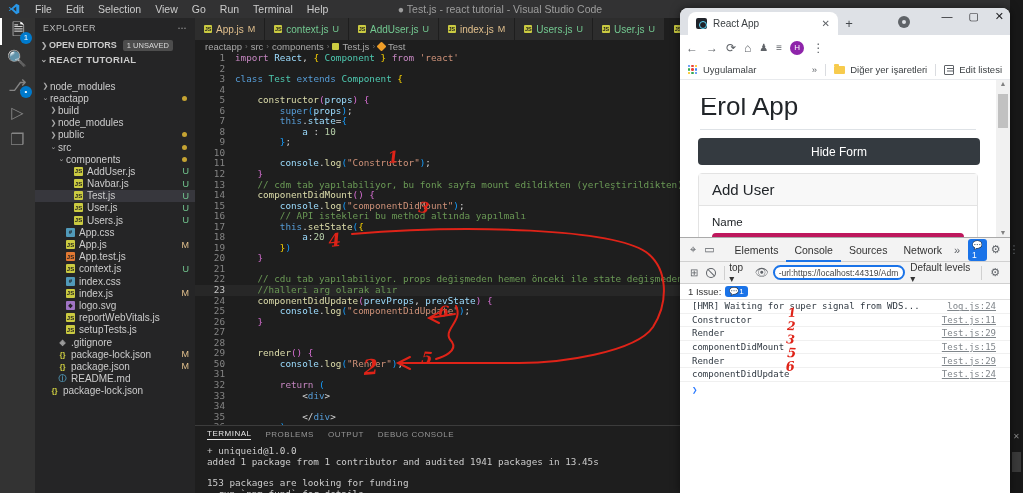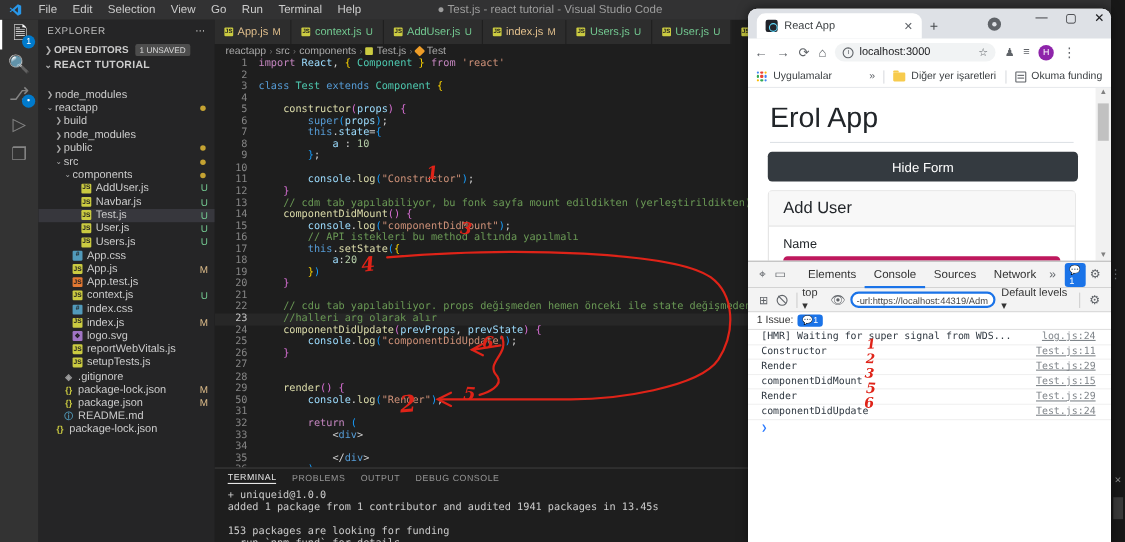--- a/index.html
+++ b/index.html
@@ -444,25 +444,20 @@
         <span>—</span>
         <span>▢</span>
         <span>✕</span>
       </div>
     </div>
     <div class="navbar">
       <span class="nav-ic">←</span>
       <span class="nav-ic">→</span>
       <span class="nav-ic">⟳</span>
       <span class="nav-ic">⌂</span>
-      <div class="omnibox">
-        <span class="info">i</span>
-        <span>localhost:3000</span>
-        <span class="star">☆</span>
-      </div>
       <span class="nav-ic" style="font-size:10px">♟</span>
       <span class="nav-ic" style="font-size:10px">≡</span>
       <span class="avatar">H</span>
       <span class="nav-ic">⋮</span>
     </div>
     <div class="bookbar">
       <span class="appsgrid">
           <i style="background:#4285f4"></i>
           <i style="background:#ea4335"></i>
           <i style="background:#fbbc05"></i>
@@ -473,21 +468,21 @@
           <i style="background:#34a853"></i>
           <i style="background:#4285f4"></i>
         </span>
       <span>Uygulamalar</span>
       <span style="margin-left:auto;color:#5f6368">»</span>
       <span class="bb-sep"></span>
       <span class="folder"></span>
       <span>Diğer yer işaretleri</span>
       <span class="bb-sep"></span>
       <span class="rlist"></span>
-      <span>Okuma funding</span>
+      <span>Edit listesi</span>
     </div>
 
     <div class="page">
       <div class="page-inner">
         <h1>Erol App</h1>
         <hr>
         <button class="hide-btn">Hide Form</button>
         <div class="card">
           <div class="card-head">Add User</div>
           <div class="card-body">

